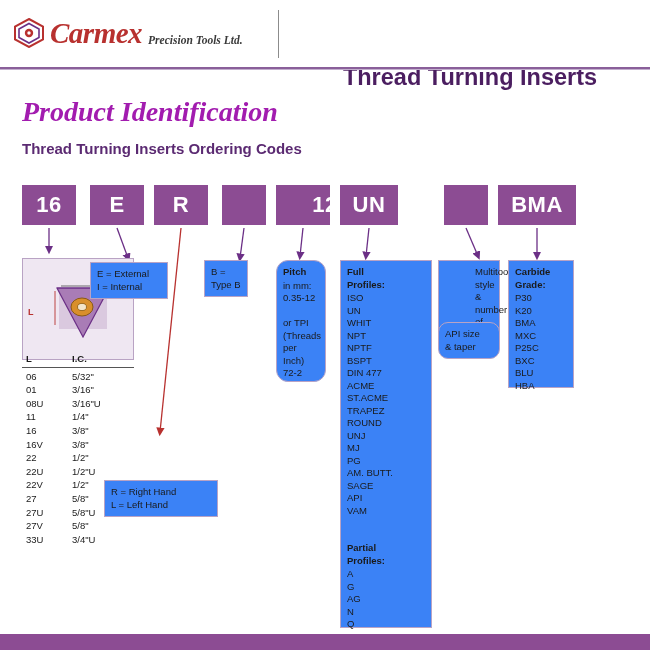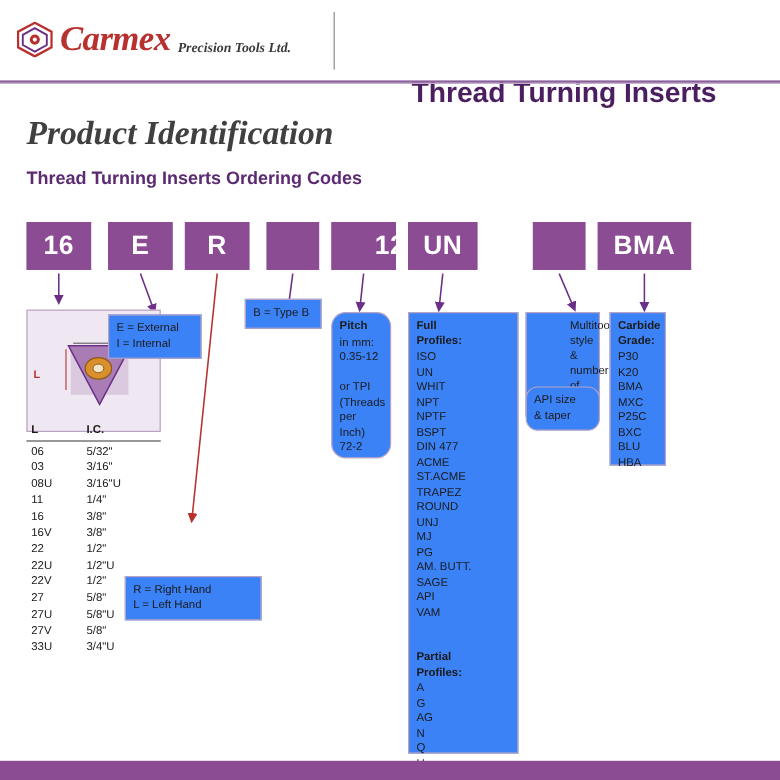--- a/index.html
+++ b/index.html
@@ -77,21 +77,21 @@
   }
 
   
   #section-title {
     position: absolute;
     left: 22px; top: 96px;
     font-family: "Liberation Serif", serif;
     font-size: 28px;
     font-style: italic;
     font-weight: bold;
-    color: #404040;
+    color: #a21caf;
   }
   #section-sub {
     position: absolute;
     left: 22px; top: 140px;
     font-size: 15px;
     font-weight: bold;
     color: #5b2a72;
   }
 
   
@@ -268,21 +268,21 @@
 <div id="size-table">
   <div class="thead">
     <span class="c1">L</span>
     <span class="c2">I.C.</span>
   </div>
   <div class="row">
       <span class="c1">06</span>
       <span class="c2">5/32"</span>
     </div>
   <div class="row">
-      <span class="c1">03</span>
+      <span class="c1">01</span>
       <span class="c2">3/16"</span>
     </div>
   <div class="row">
       <span class="c1">08U</span>
       <span class="c2">3/16"U</span>
     </div>
   <div class="row">
       <span class="c1">11</span>
       <span class="c2">1/4"</span>
     </div>
@@ -320,21 +320,21 @@
     </div>
   <div class="row">
       <span class="c1">33U</span>
       <span class="c2">3/4"U</span>
     </div>
 </div>
 
 <div class="box nowrap" style="left:90px; top:262px; width:78px;">E = External
 I = Internal</div>
 
-<div class="box nowrap" style="left:204px; top:249px; width:64px;">B = Type B</div>
+<div class="box nowrap" style="left:204px; top:260px; width:44px;">B = Type B</div>
 
 <div class="box nowrap" style="left:104px; top:436px; width:114px;margin-top:44px;">R = Right Hand
 L = Left Hand</div>
 
 <div class="box" style="left:276px; top:260px; width:50px; height:122px;border-radius:12px;">
   <span class="list-title">Pitch</span>
   <span class="nowrap">in mm:
 0.35-12
 
 or TPI
@@ -375,21 +375,21 @@
 </div>
 
 <div class="box nowrap" style="left:438px; top:260px; width:62px;padding-left:36px;">Multitooth
 style &amp;
 number
 of teeth</div>
 
 <div class="box nowrap" style="left:438px; top:322px; width:62px;border-radius:10px;">API size
 &amp; taper</div>
 
-<div class="box" style="left:508px; top:260px; width:47px; height:128px;">
+<div class="box" style="left:508px; top:260px; width:66px; height:128px;">
   <span class="list-title nowrap">Carbide
 Grade:</span>
   <span class="list-item">P30</span>
   <span class="list-item">K20</span>
   <span class="list-item">BMA</span>
   <span class="list-item">MXC</span>
   <span class="list-item">P25C</span>
   <span class="list-item">BXC</span>
   <span class="list-item">BLU</span>
   <span class="list-item">HBA</span>

